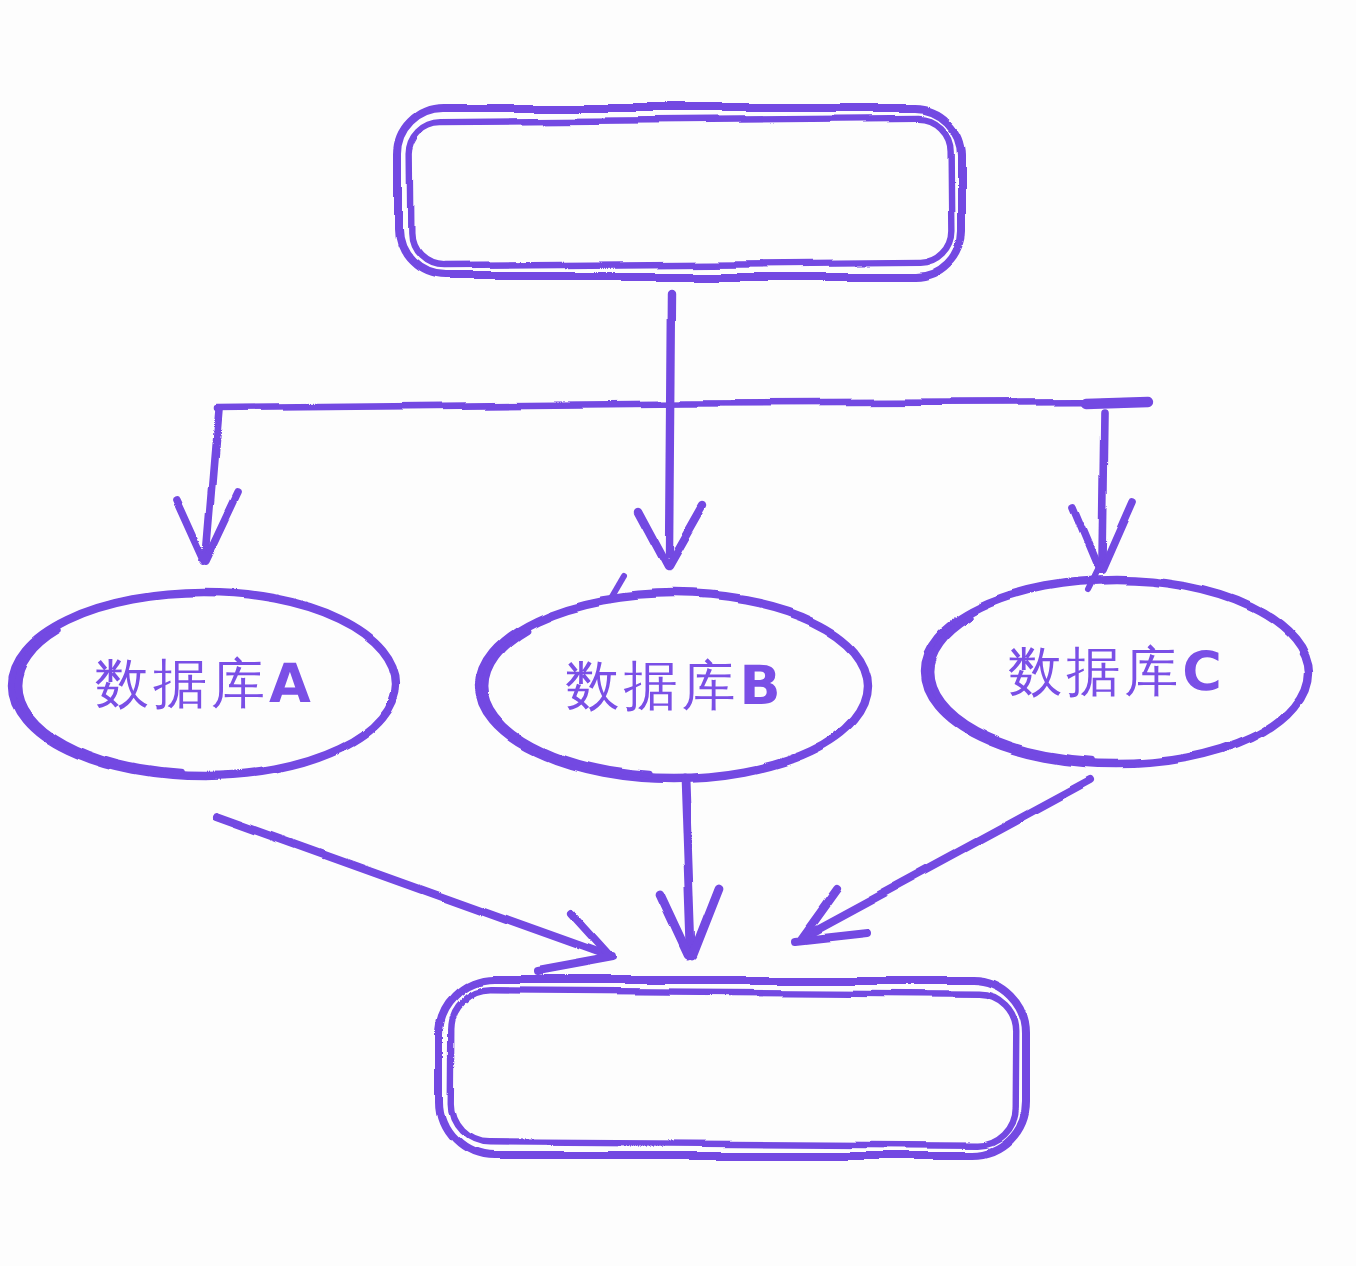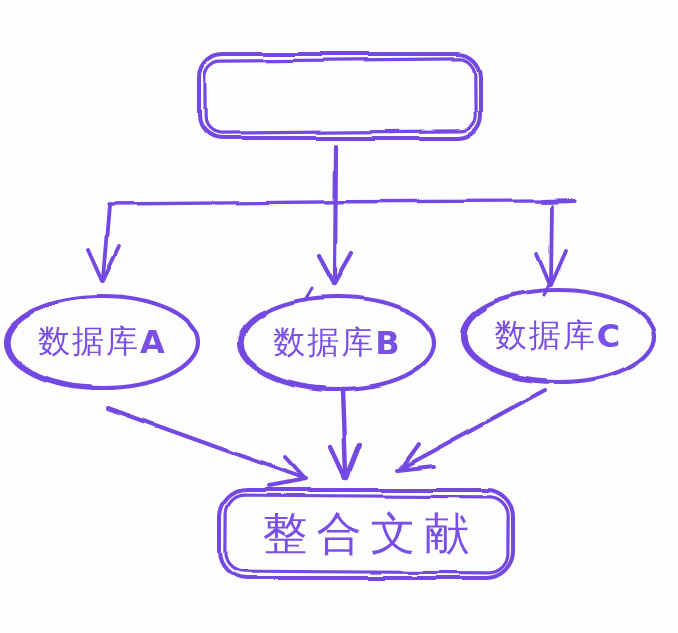--- a/index.html
+++ b/index.html
@@ -14,21 +14,21 @@
   .label {
     position: absolute;
     display: flex;
     align-items: center;
     justify-content: center;
     white-space: nowrap;
     user-select: none;
   }
   .label-topic   { left:198px; top:55px;  width:283px; height:83px; font-size:42px; letter-spacing:10px; text-indent:10px; }
   .label-merge   { left:219px; top:489px; width:294px; height:89px; font-size:45px; letter-spacing:9px;  text-indent:9px; }
-  .label-db      { font-size:32px; letter-spacing:2px; }
+  .label-db      { font-size:27px; letter-spacing:2px; }
   .label-db-a    { left:6px;   top:296px; width:193px; height:92px; }
   .label-db-b    { left:240px; top:297px; width:195px; height:92px; }
   .label-db-c    { left:462px; top:290px; width:193px; height:92px; }
   .db-letter     { font-weight:800; }
 </style>
 </head>
 <body>
 
 <div class="stage" style="background: rgb(253, 253, 253);">
 
@@ -91,14 +91,13 @@
   <div class="label label-db label-db-b" style="color: rgb(122, 79, 230);">
     <span>数据库</span>
       <span class="db-letter">B</span>
   </div>
 
   <div class="label label-db label-db-c" style="color: rgb(122, 79, 230);">
     <span>数据库</span>
       <span class="db-letter">C</span>
   </div>
 
-  <div class="label label-merge" style="color: rgb(122, 79, 230);">整合文献</div>
 </div>
 
 </body></html>

